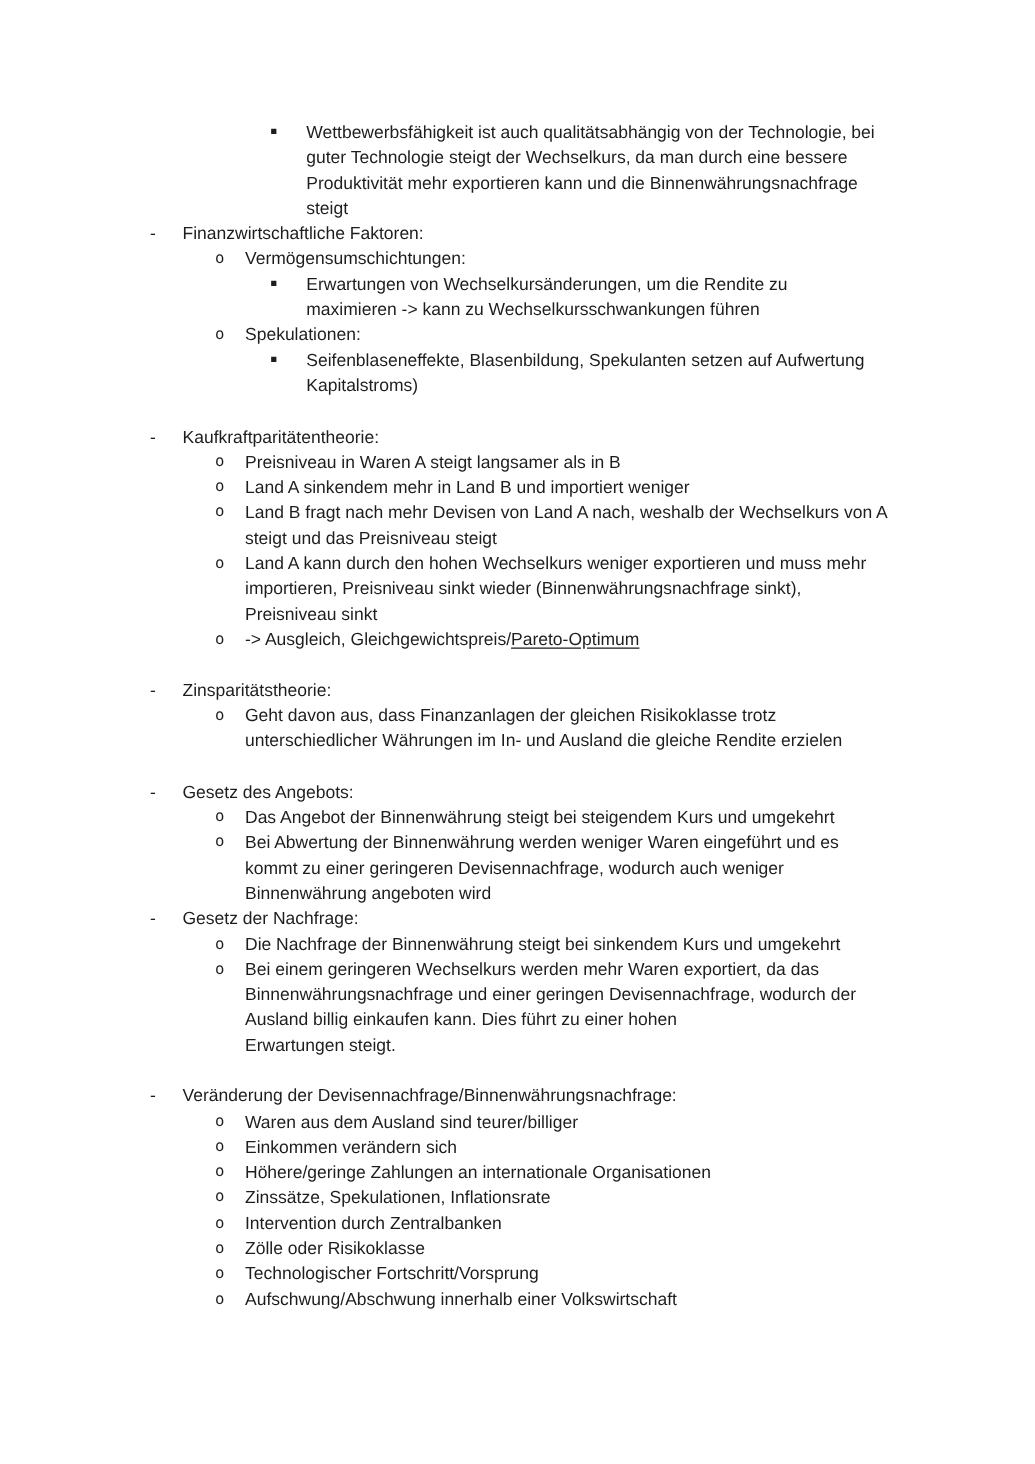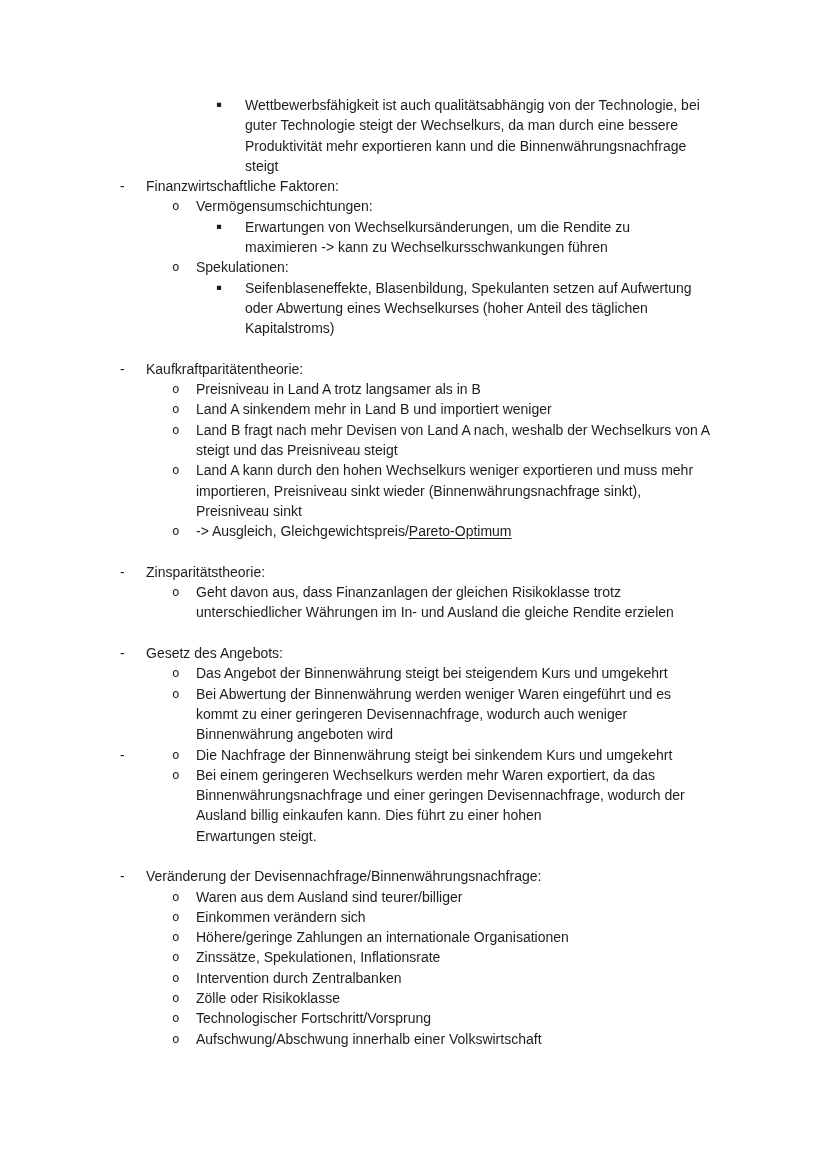--- a/index.html
+++ b/index.html
@@ -52,31 +52,30 @@
         <div class="line">Erwartungen von Wechselkursänderungen, um die Rendite zu</div>
         <div class="line">maximieren -&gt; kann zu Wechselkursschwankungen führen</div>
       </div>
       <div class="item l2">
         <span class="marker circle">o</span>
         <div class="line">Spekulationen:</div>
       </div>
       <div class="item l3">
         <span class="marker square">▪</span>
         <div class="line">Seifenblaseneffekte, Blasenbildung, Spekulanten setzen auf Aufwertung</div>
-        <div class="line">oder Abwertung eines Wechselkurses (hoher Anteil des täglichen</div>
         <div class="line">Kapitalstroms)</div>
       </div>
       <div class="spacer"></div>
       <div class="item l1">
         <span class="marker dash">-</span>
         <div class="line">Kaufkraftparitätentheorie:</div>
       </div>
       <div class="item l2">
         <span class="marker circle">o</span>
-        <div class="line">Preisniveau in Land A trotz langsamer als in B</div>
+        <div class="line">Preisniveau in Waren A steigt langsamer als in B</div>
       </div>
       <div class="item l2">
         <span class="marker circle">o</span>
         <div class="line">Land A sinkendem mehr in Land B und importiert weniger</div>
       </div>
       <div class="item l2">
         <span class="marker circle">o</span>
         <div class="line">Land B fragt nach mehr Devisen von Land A nach, weshalb der Wechselkurs von A</div>
         <div class="line">steigt und das Preisniveau steigt</div>
       </div>
@@ -110,20 +109,21 @@
         <div class="line">Das Angebot der Binnenwährung steigt bei steigendem Kurs und umgekehrt</div>
       </div>
       <div class="item l2">
         <span class="marker circle">o</span>
         <div class="line">Bei Abwertung der Binnenwährung werden weniger Waren eingeführt und es</div>
         <div class="line">kommt zu einer geringeren Devisennachfrage, wodurch auch weniger</div>
         <div class="line">Binnenwährung angeboten wird</div>
       </div>
       <div class="item l1">
         <span class="marker dash">-</span>
+        <div class="line">Gesetz der Nachfrage:</div>
       </div>
       <div class="item l2">
         <span class="marker circle">o</span>
         <div class="line">Die Nachfrage der Binnenwährung steigt bei sinkendem Kurs und umgekehrt</div>
       </div>
       <div class="item l2">
         <span class="marker circle">o</span>
         <div class="line">Bei einem geringeren Wechselkurs werden mehr Waren exportiert, da das</div>
         <div class="line">Binnenwährungsnachfrage und einer geringen Devisennachfrage, wodurch der</div>
         <div class="line">Ausland billig einkaufen kann. Dies führt zu einer hohen</div>

